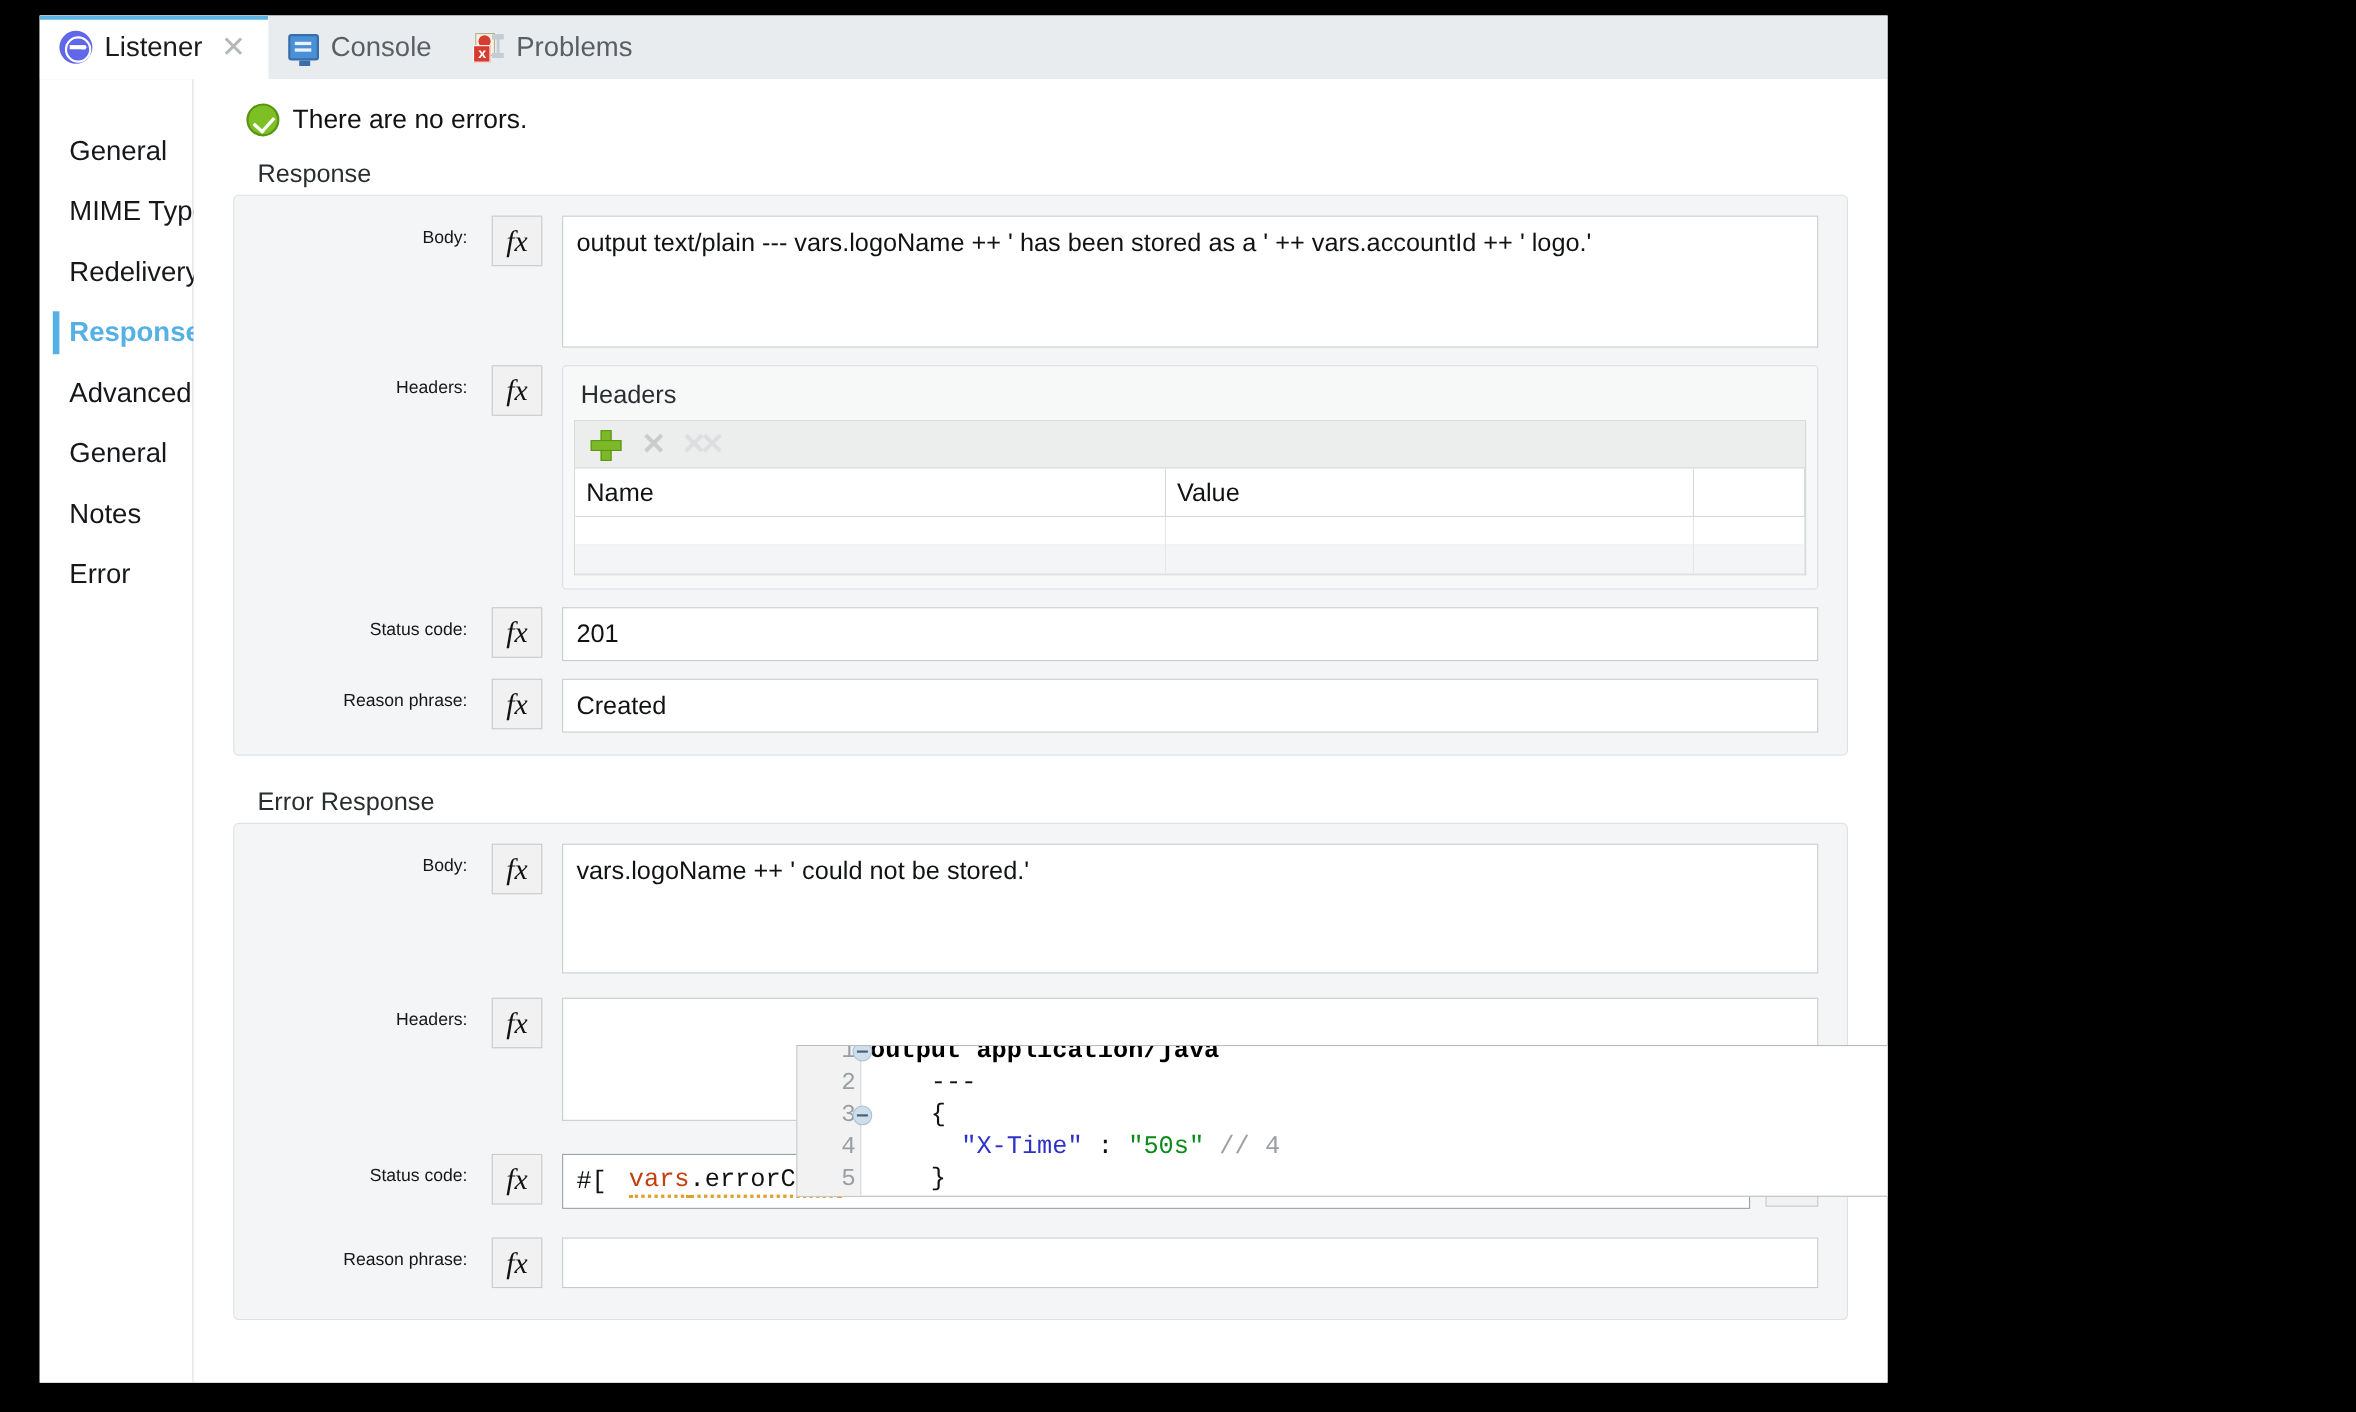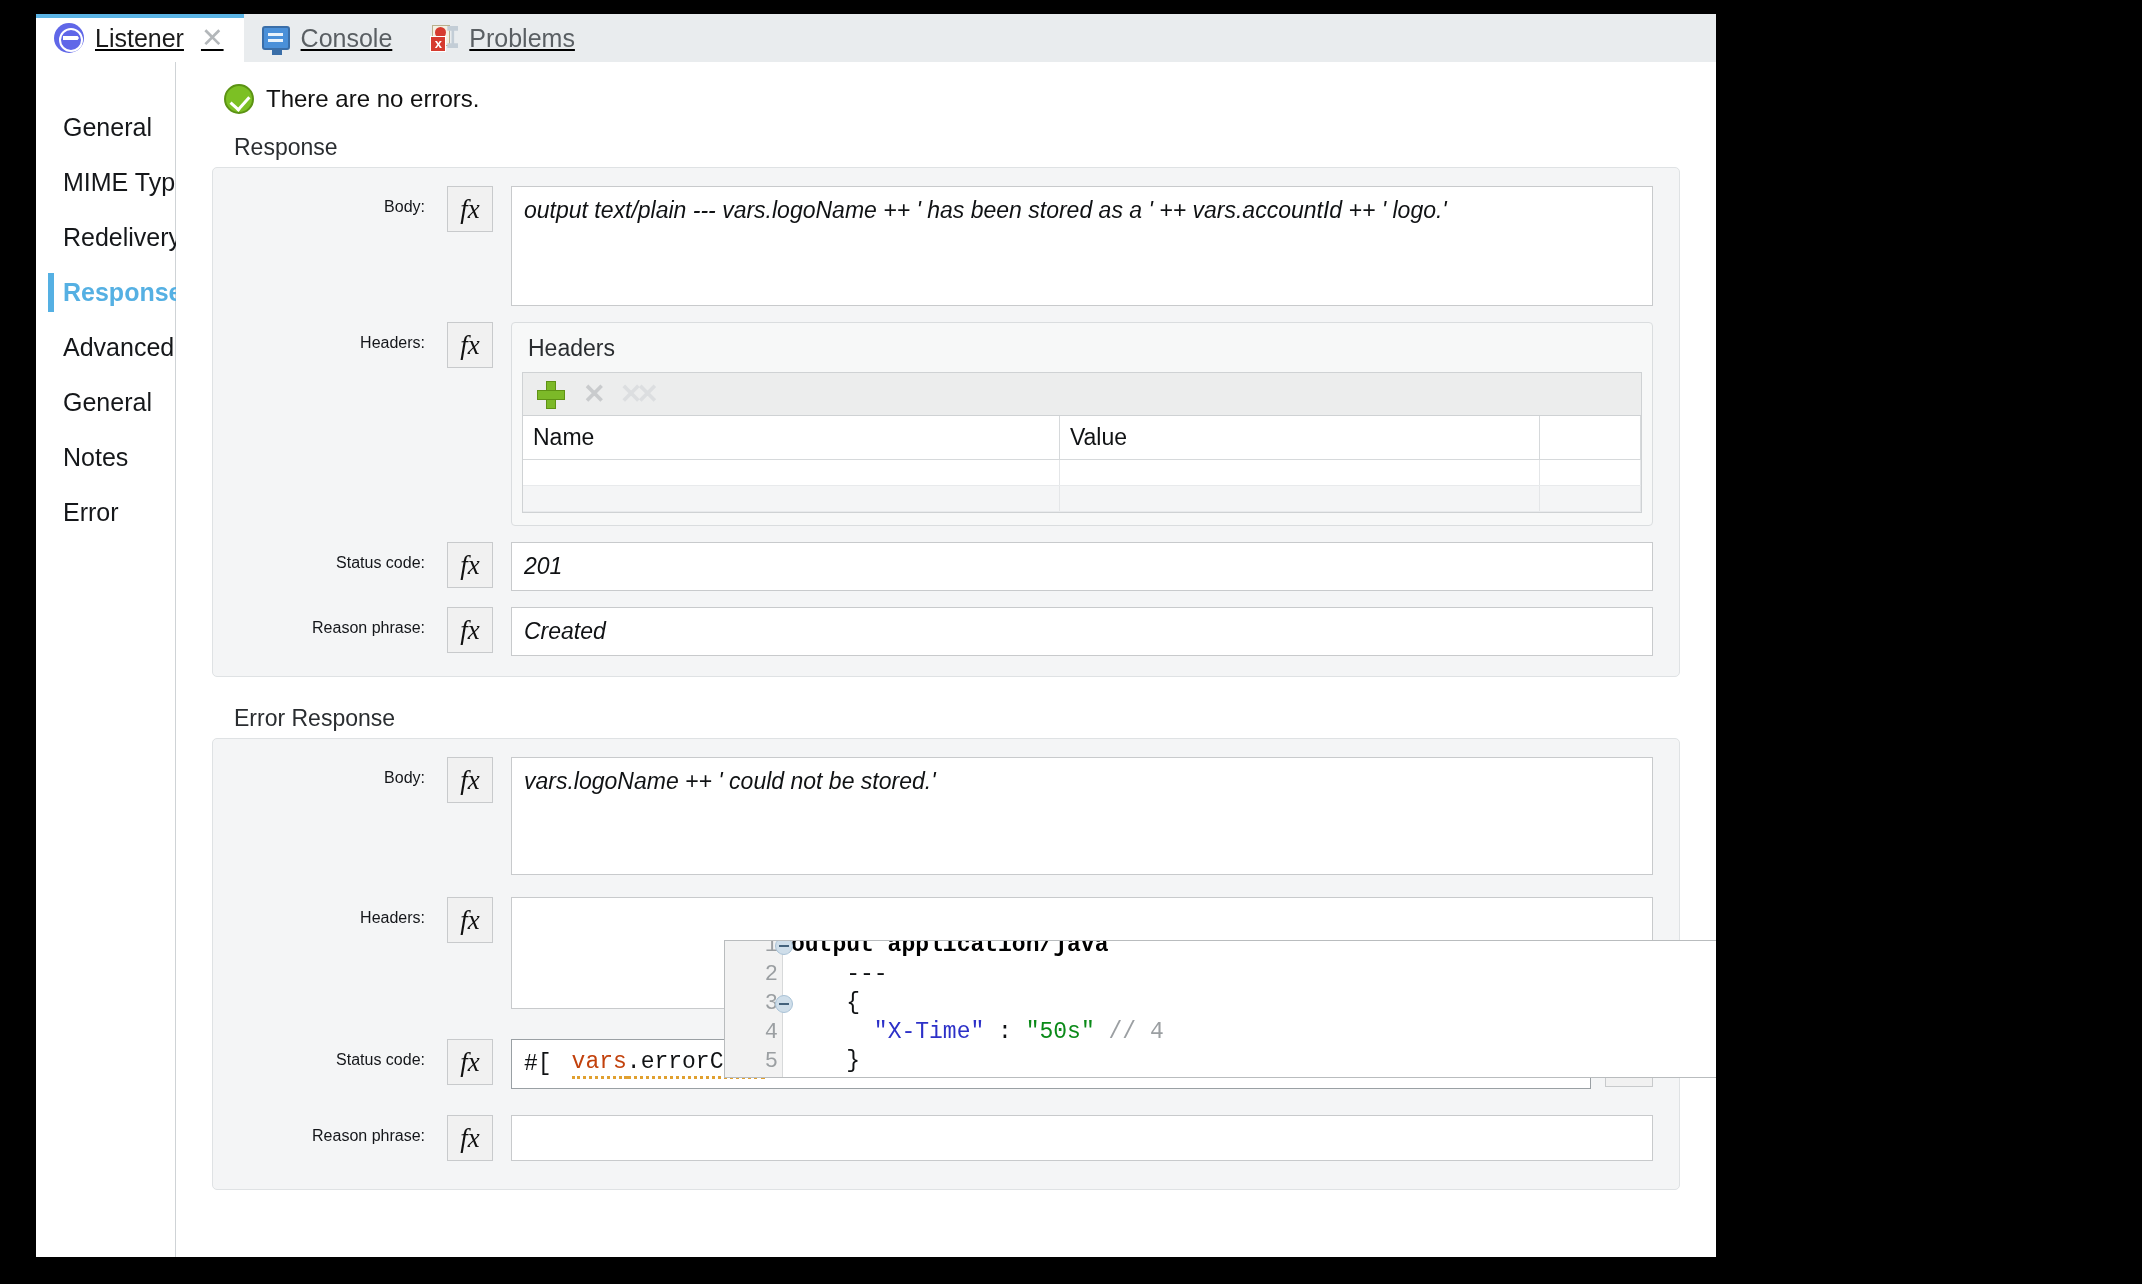--- a/index.html
+++ b/index.html
@@ -15,27 +15,26 @@
     left: 36px; top: 14px;
     width: 1680px; height: 1243px;
     background: #ffffff;
     display: flex;
     flex-direction: column;
     overflow: hidden;
   }
 
   
   #tabbar {
-    height: 48px;
+    height: 58px;
     background: #e9ecee;
     display: flex;
     align-items: stretch;
     position: relative;
     flex: 0 0 auto;
-    text-decoration: underline;
   }
   .tab {
     display: flex;
     align-items: center;
     gap: 11px;
     padding: 0 20px 0 18px;
     font-size: 25px;
     color: #5a5f63;
     position: relative;
     cursor: default;
@@ -201,21 +200,20 @@
     cursor: pointer;
   }
   .field {
     flex: 1 1 auto;
     background: #ffffff;
     border: 1px solid #c8cacc;
     font-size: 23px;
     color: #101214;
     padding: 10px 12px;
     min-height: 46px;
-    font-style: italic;
   }
   .field.tall { height: 120px; }
   .field.taller { height: 118px; }
 
   
   .hdr-wrap {
     flex: 1 1 auto;
     background: #f7f8f8;
     border: 1px solid #dadddf;
     border-radius: 4px;

